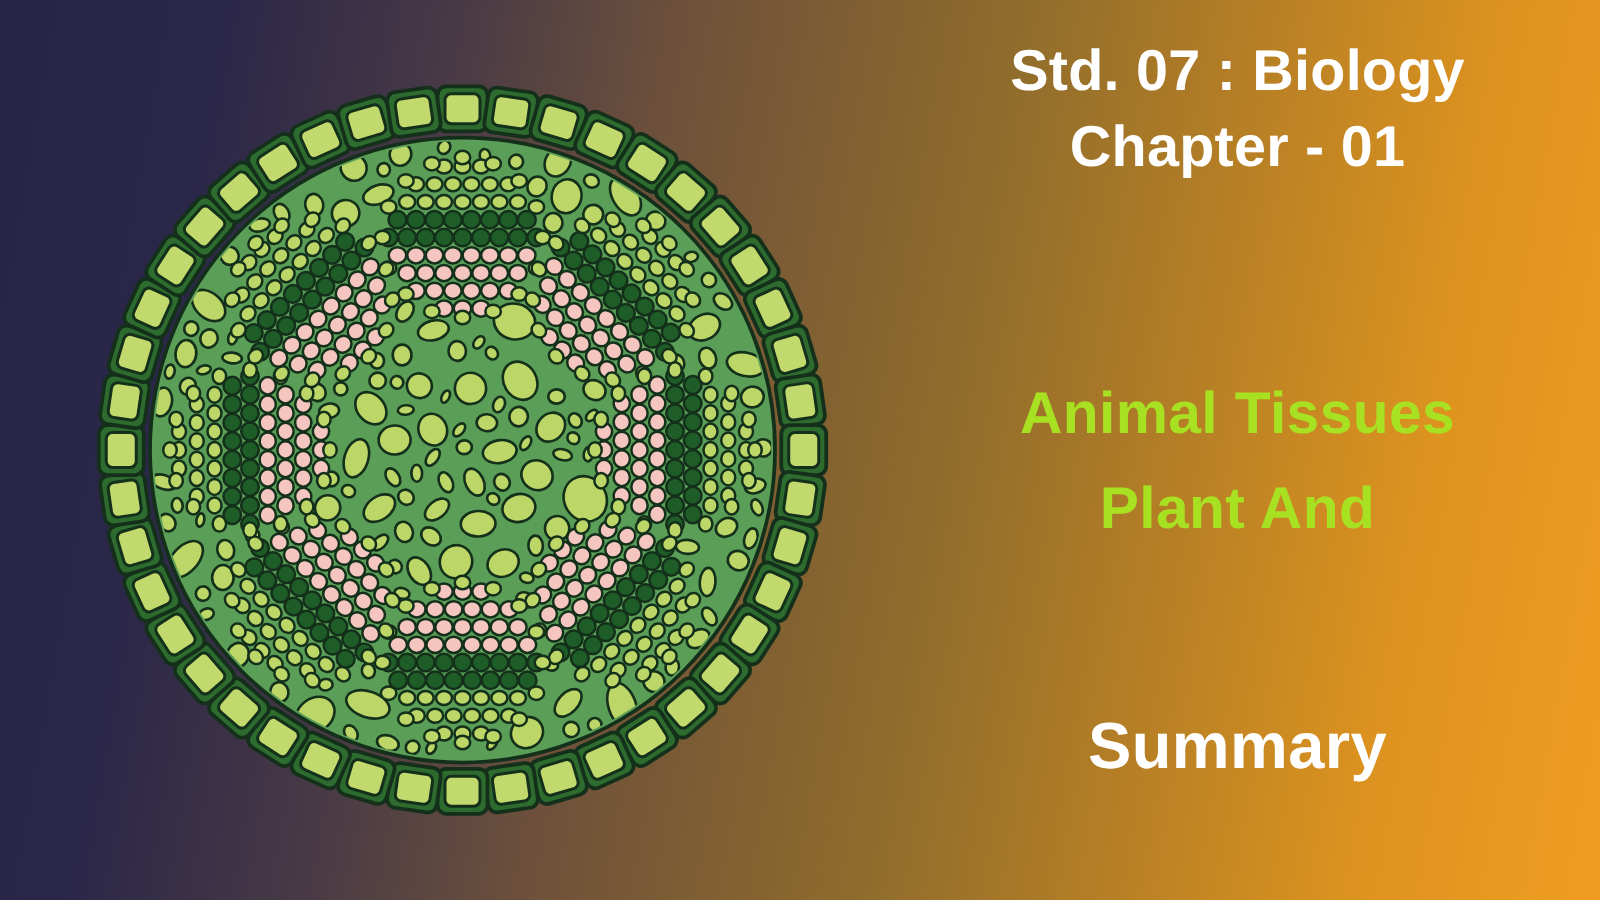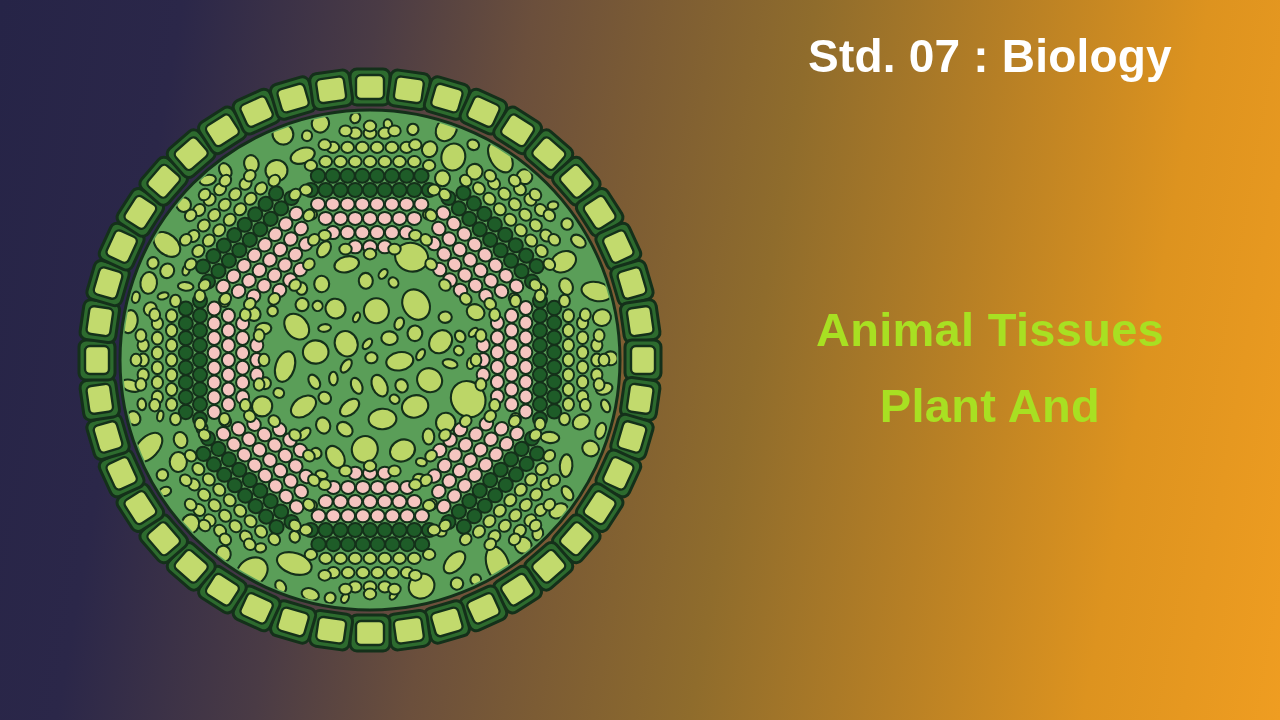--- a/index.html
+++ b/index.html
@@ -1028,22 +1028,24 @@
             </g>
           </g>
       </g>
     </svg>
   </div>
 
   <div id="text-col">
 
     <div class="heading-block">
       <span class="ln">Std. 07 : Biology</span>
+      <span class="ln">Chapter - 01</span>
     </div>
 
     <div class="subject-block">
       <span class="ln">Animal Tissues</span>
       <span class="ln">Plant And</span>
     </div>
 
+    <div class="summary-block">Summary</div>
 
   </div>
 </div>
 
 </body></html>

